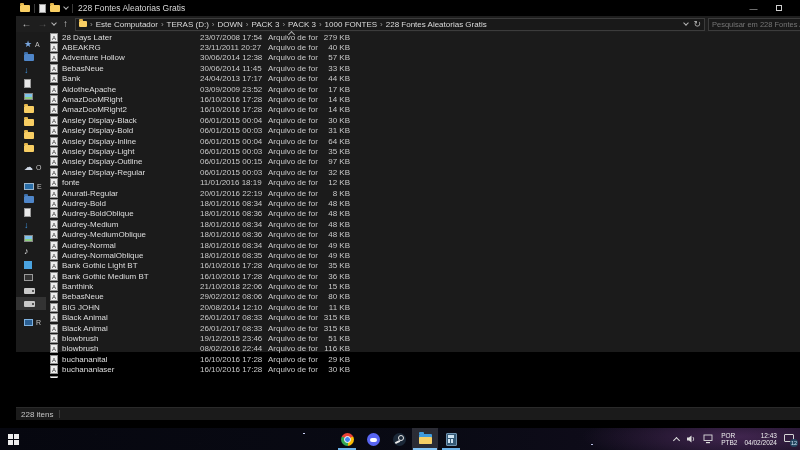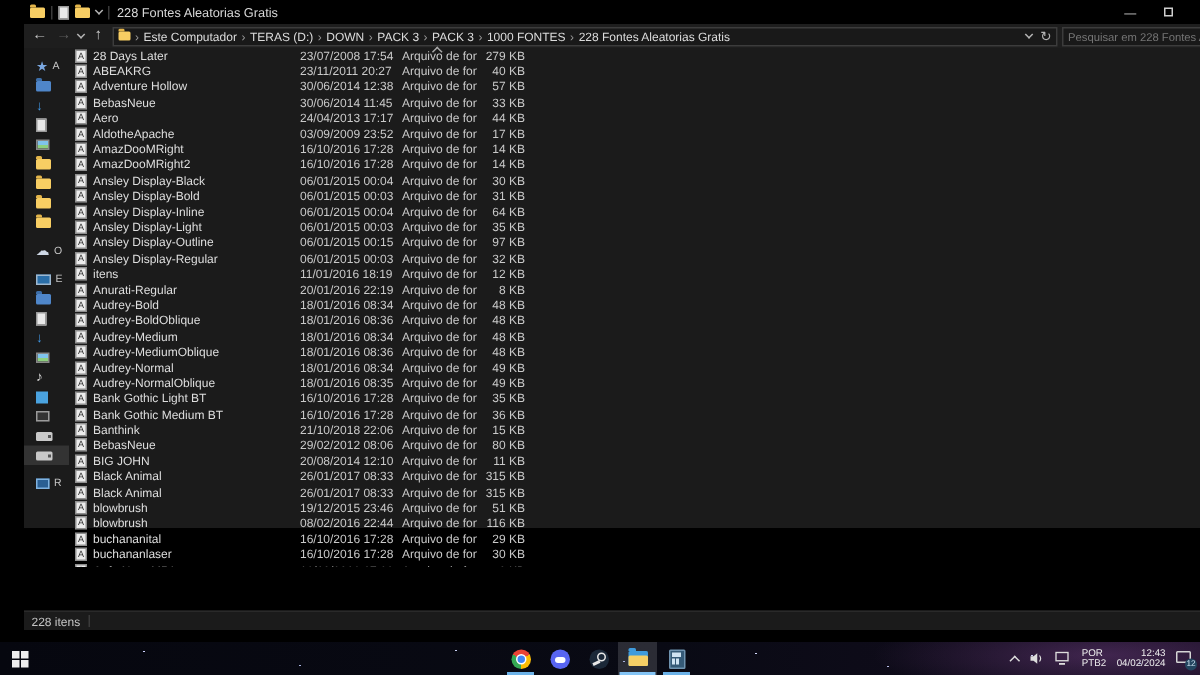--- a/index.html
+++ b/index.html
@@ -326,21 +326,21 @@
               </span>
               <span class="cell c-name">BebasNeue</span>
               <span class="cell c-date">30/06/2014 11:45</span>
               <span class="cell c-type">Arquivo de fonte ...</span>
               <span class="cell c-size">33 KB</span>
             </div>
             <div class="row">
               <span class="cell c-icon">
                 <span class="fico">A</span>
               </span>
-              <span class="cell c-name">Aero</span>
+              <span class="cell c-name">Bank</span>
               <span class="cell c-date">24/04/2013 17:17</span>
               <span class="cell c-type">Arquivo de fonte ...</span>
               <span class="cell c-size">44 KB</span>
             </div>
             <div class="row">
               <span class="cell c-icon">
                 <span class="fico">A</span>
               </span>
               <span class="cell c-name">AldotheApache</span>
               <span class="cell c-date">03/09/2009 23:52</span>
@@ -416,21 +416,21 @@
               </span>
               <span class="cell c-name">Ansley Display-Regular</span>
               <span class="cell c-date">06/01/2015 00:03</span>
               <span class="cell c-type">Arquivo de fonte ...</span>
               <span class="cell c-size">32 KB</span>
             </div>
             <div class="row">
               <span class="cell c-icon">
                 <span class="fico">A</span>
               </span>
-              <span class="cell c-name">itens</span>
+              <span class="cell c-name">fonte</span>
               <span class="cell c-date">11/01/2016 18:19</span>
               <span class="cell c-type">Arquivo de fonte ...</span>
               <span class="cell c-size">12 KB</span>
             </div>
             <div class="row">
               <span class="cell c-icon">
                 <span class="fico">A</span>
               </span>
               <span class="cell c-name">Anurati-Regular</span>
               <span class="cell c-date">20/01/2016 22:19</span>

